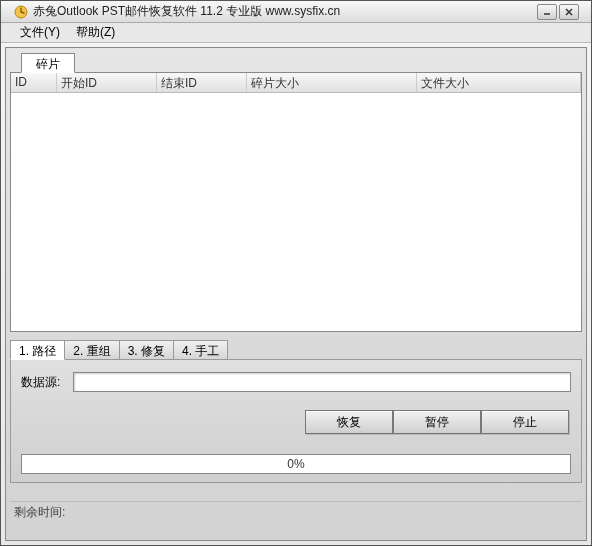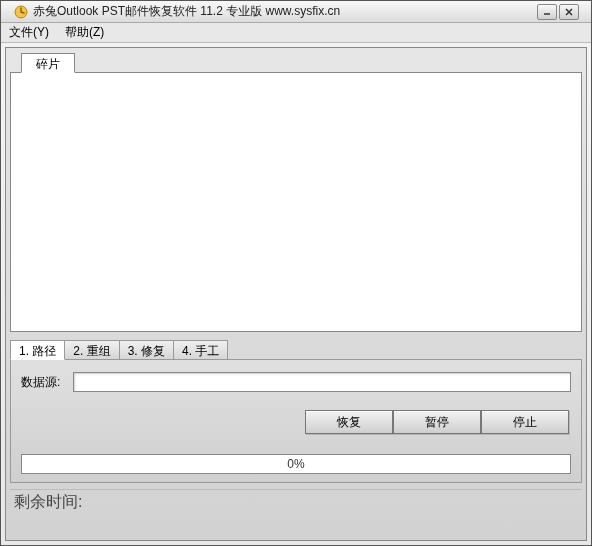--- a/index.html
+++ b/index.html
@@ -39,21 +39,21 @@
     display: flex; align-items: center; justify-content: center;
     border-radius: 2px;
     cursor: pointer;
   }
   .menubar {
     height: 20px;
     background: #e8e8e8;
     border-bottom: 1px solid #bbb;
     display: flex;
     align-items: center;
-    padding: 0 0;
+    padding: 0 11px;
   }
   .menu-item { padding: 2px 8px; cursor: pointer; }
   .client {
     flex: 1;
     margin: 4px;
     border: 1px solid #888;
     background: linear-gradient(to bottom, #e6e6e6, #d2d2d2);
     display: flex;
     flex-direction: column;
     position: relative;
@@ -160,22 +160,22 @@
     display: flex;
     align-items: center;
     justify-content: center;
     font-size: 12px;
     color: #333;
     margin-top: 2px;
   }
   .statusbar {
     display: flex;
     height: 18px;
-    margin: 6px 4px 4px 4px;
-    font-size: 16px;
+    margin: 18px 4px 4px 4px;
+    font-size: 12px;
     color: #444;
   }
   .status-pane {
     flex: 1;
     border-top: 1px solid #bbb;
     padding: 2px 4px;
   }
   .status-pane + .status-pane { border-left: 1px solid #aaa; }
 </style>
 </head>
@@ -209,20 +209,27 @@
     <div class="menu-item">帮助(Z)</div>
   </div>
 
   <div class="client">
 
     <div class="upper-tabs">
       <div class="up-tab">碎片</div>
     </div>
 
     <div class="table-frame">
+      <div class="thead">
+        <div class="th">ID</div>
+        <div class="th">开始ID</div>
+        <div class="th">结束ID</div>
+        <div class="th">碎片大小</div>
+        <div class="th">文件大小</div>
+      </div>
       <div class="tbody"></div>
     </div>
 
     <div class="lower-tabs">
       <div class="lo-tab active">1. 路径</div>
       <div class="lo-tab">2. 重组</div>
       <div class="lo-tab">3. 修复</div>
       <div class="lo-tab">4. 手工</div>
     </div>
 

